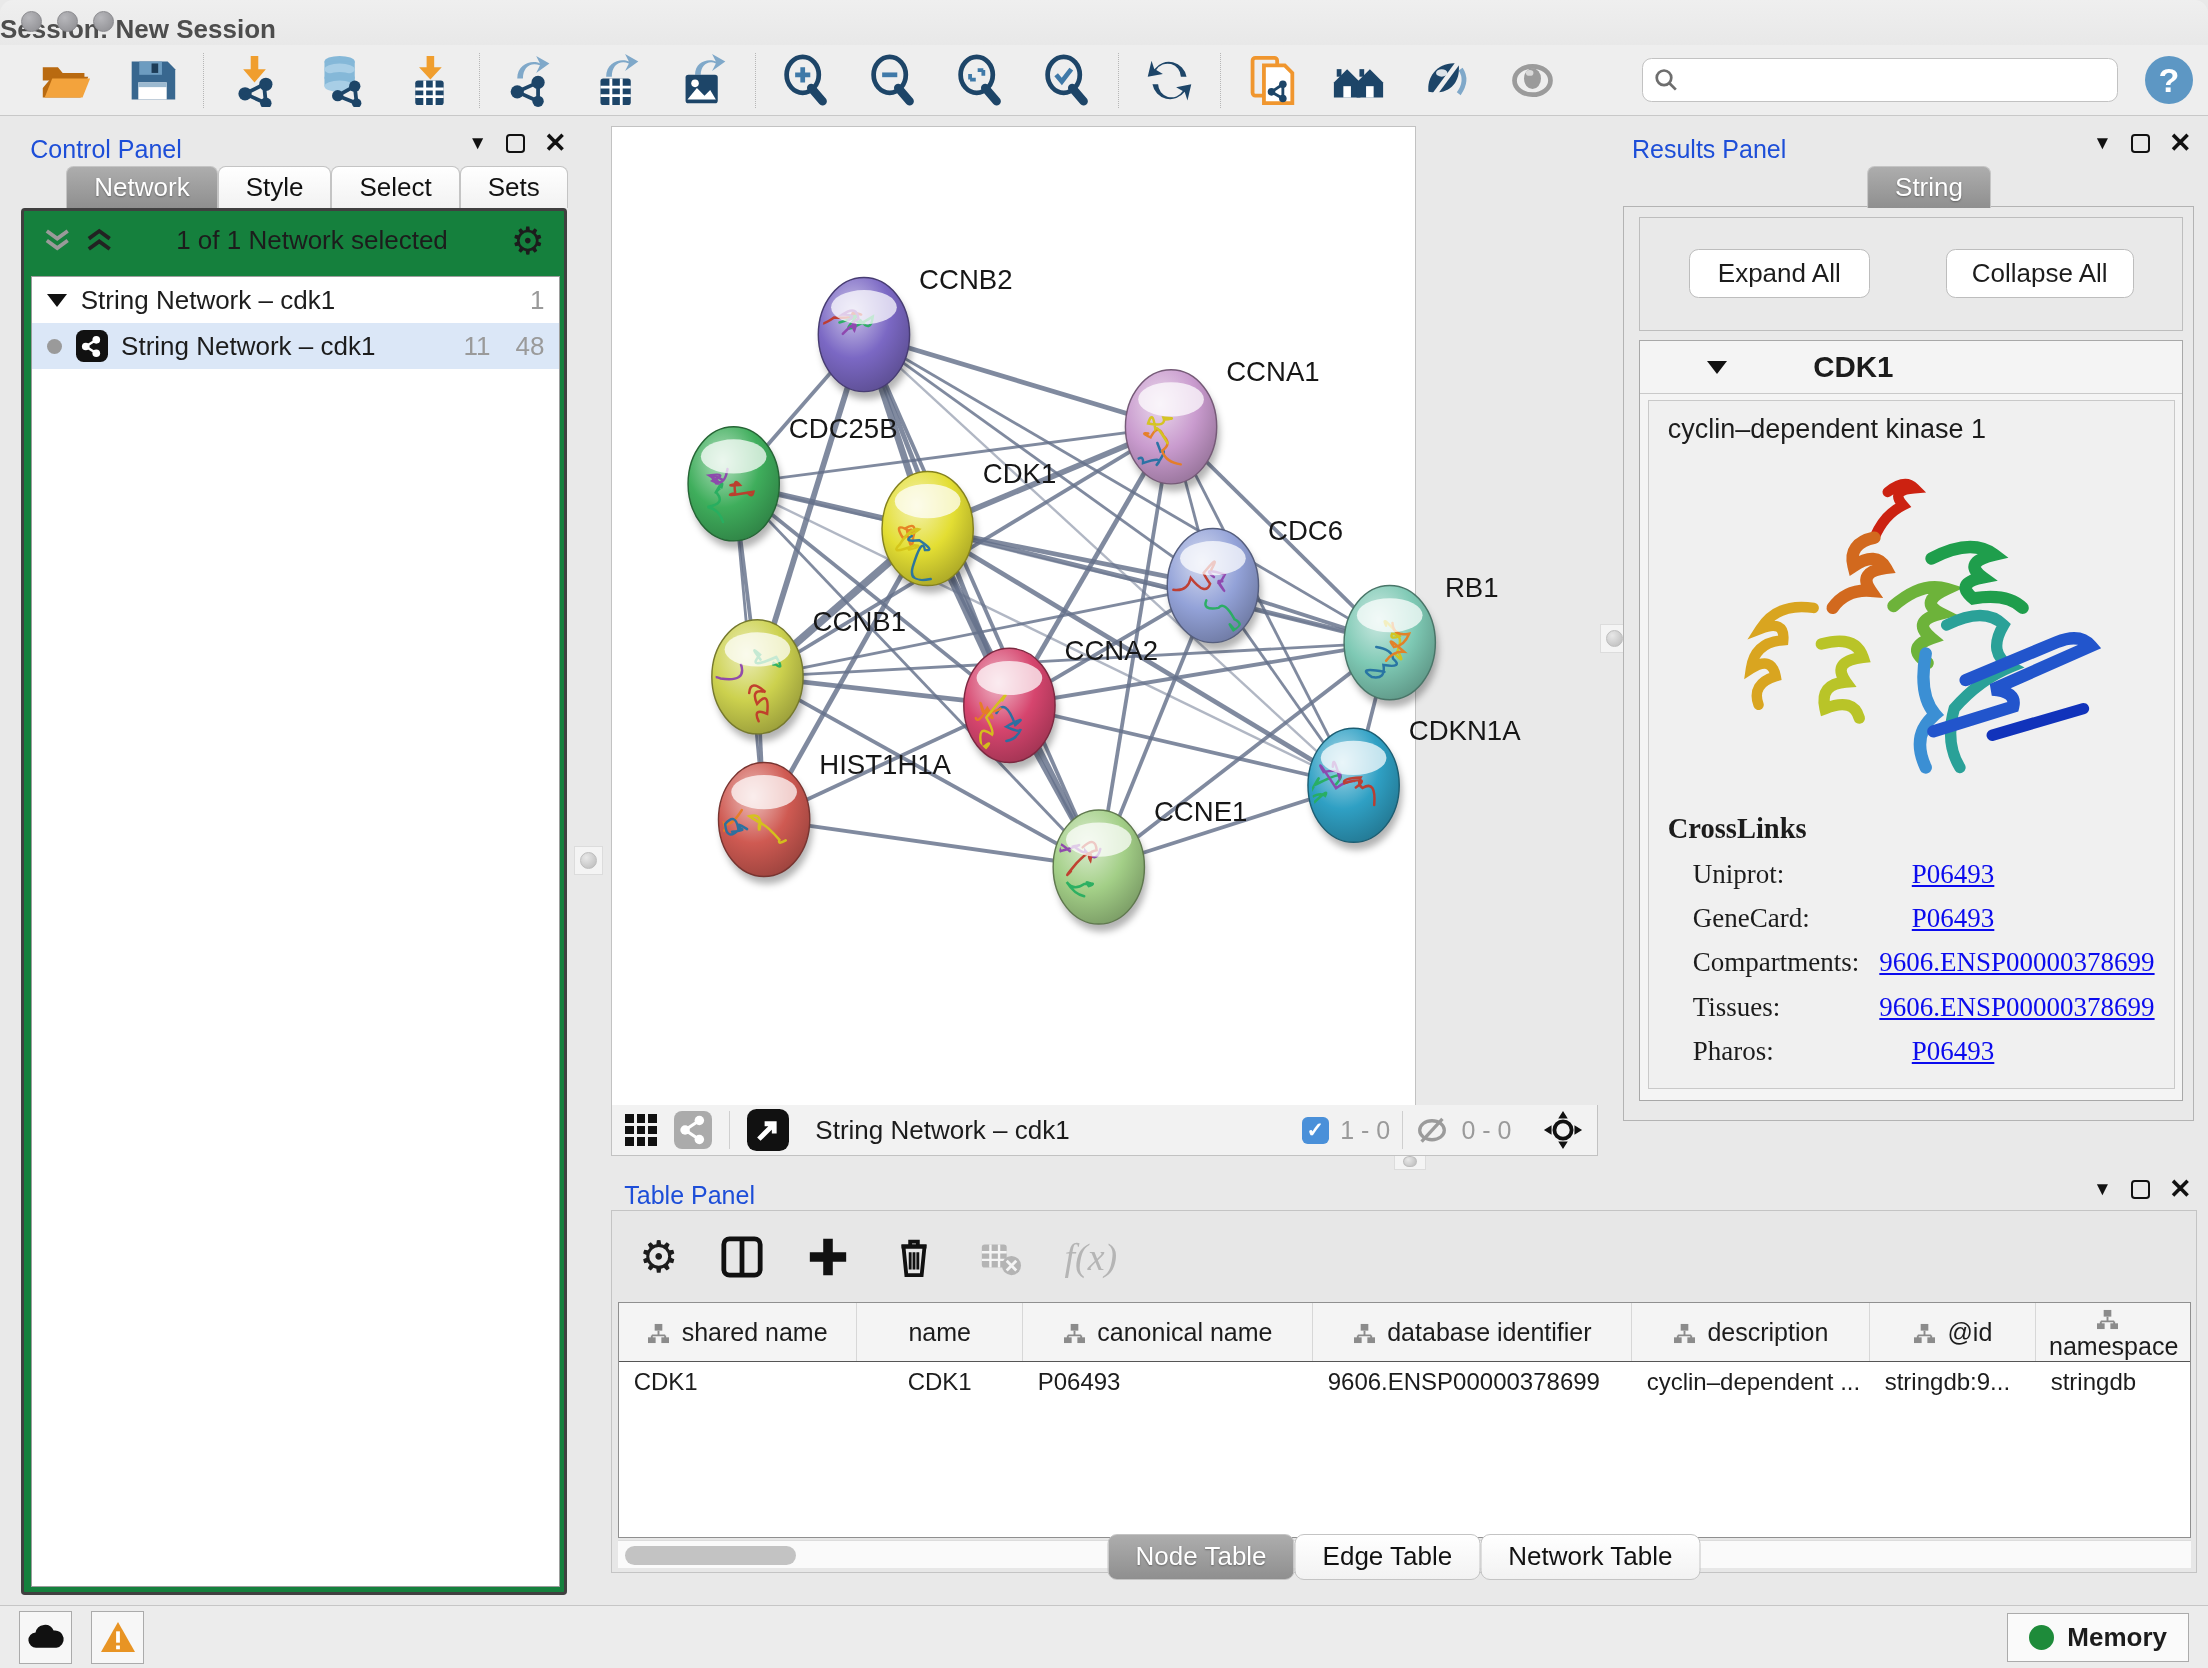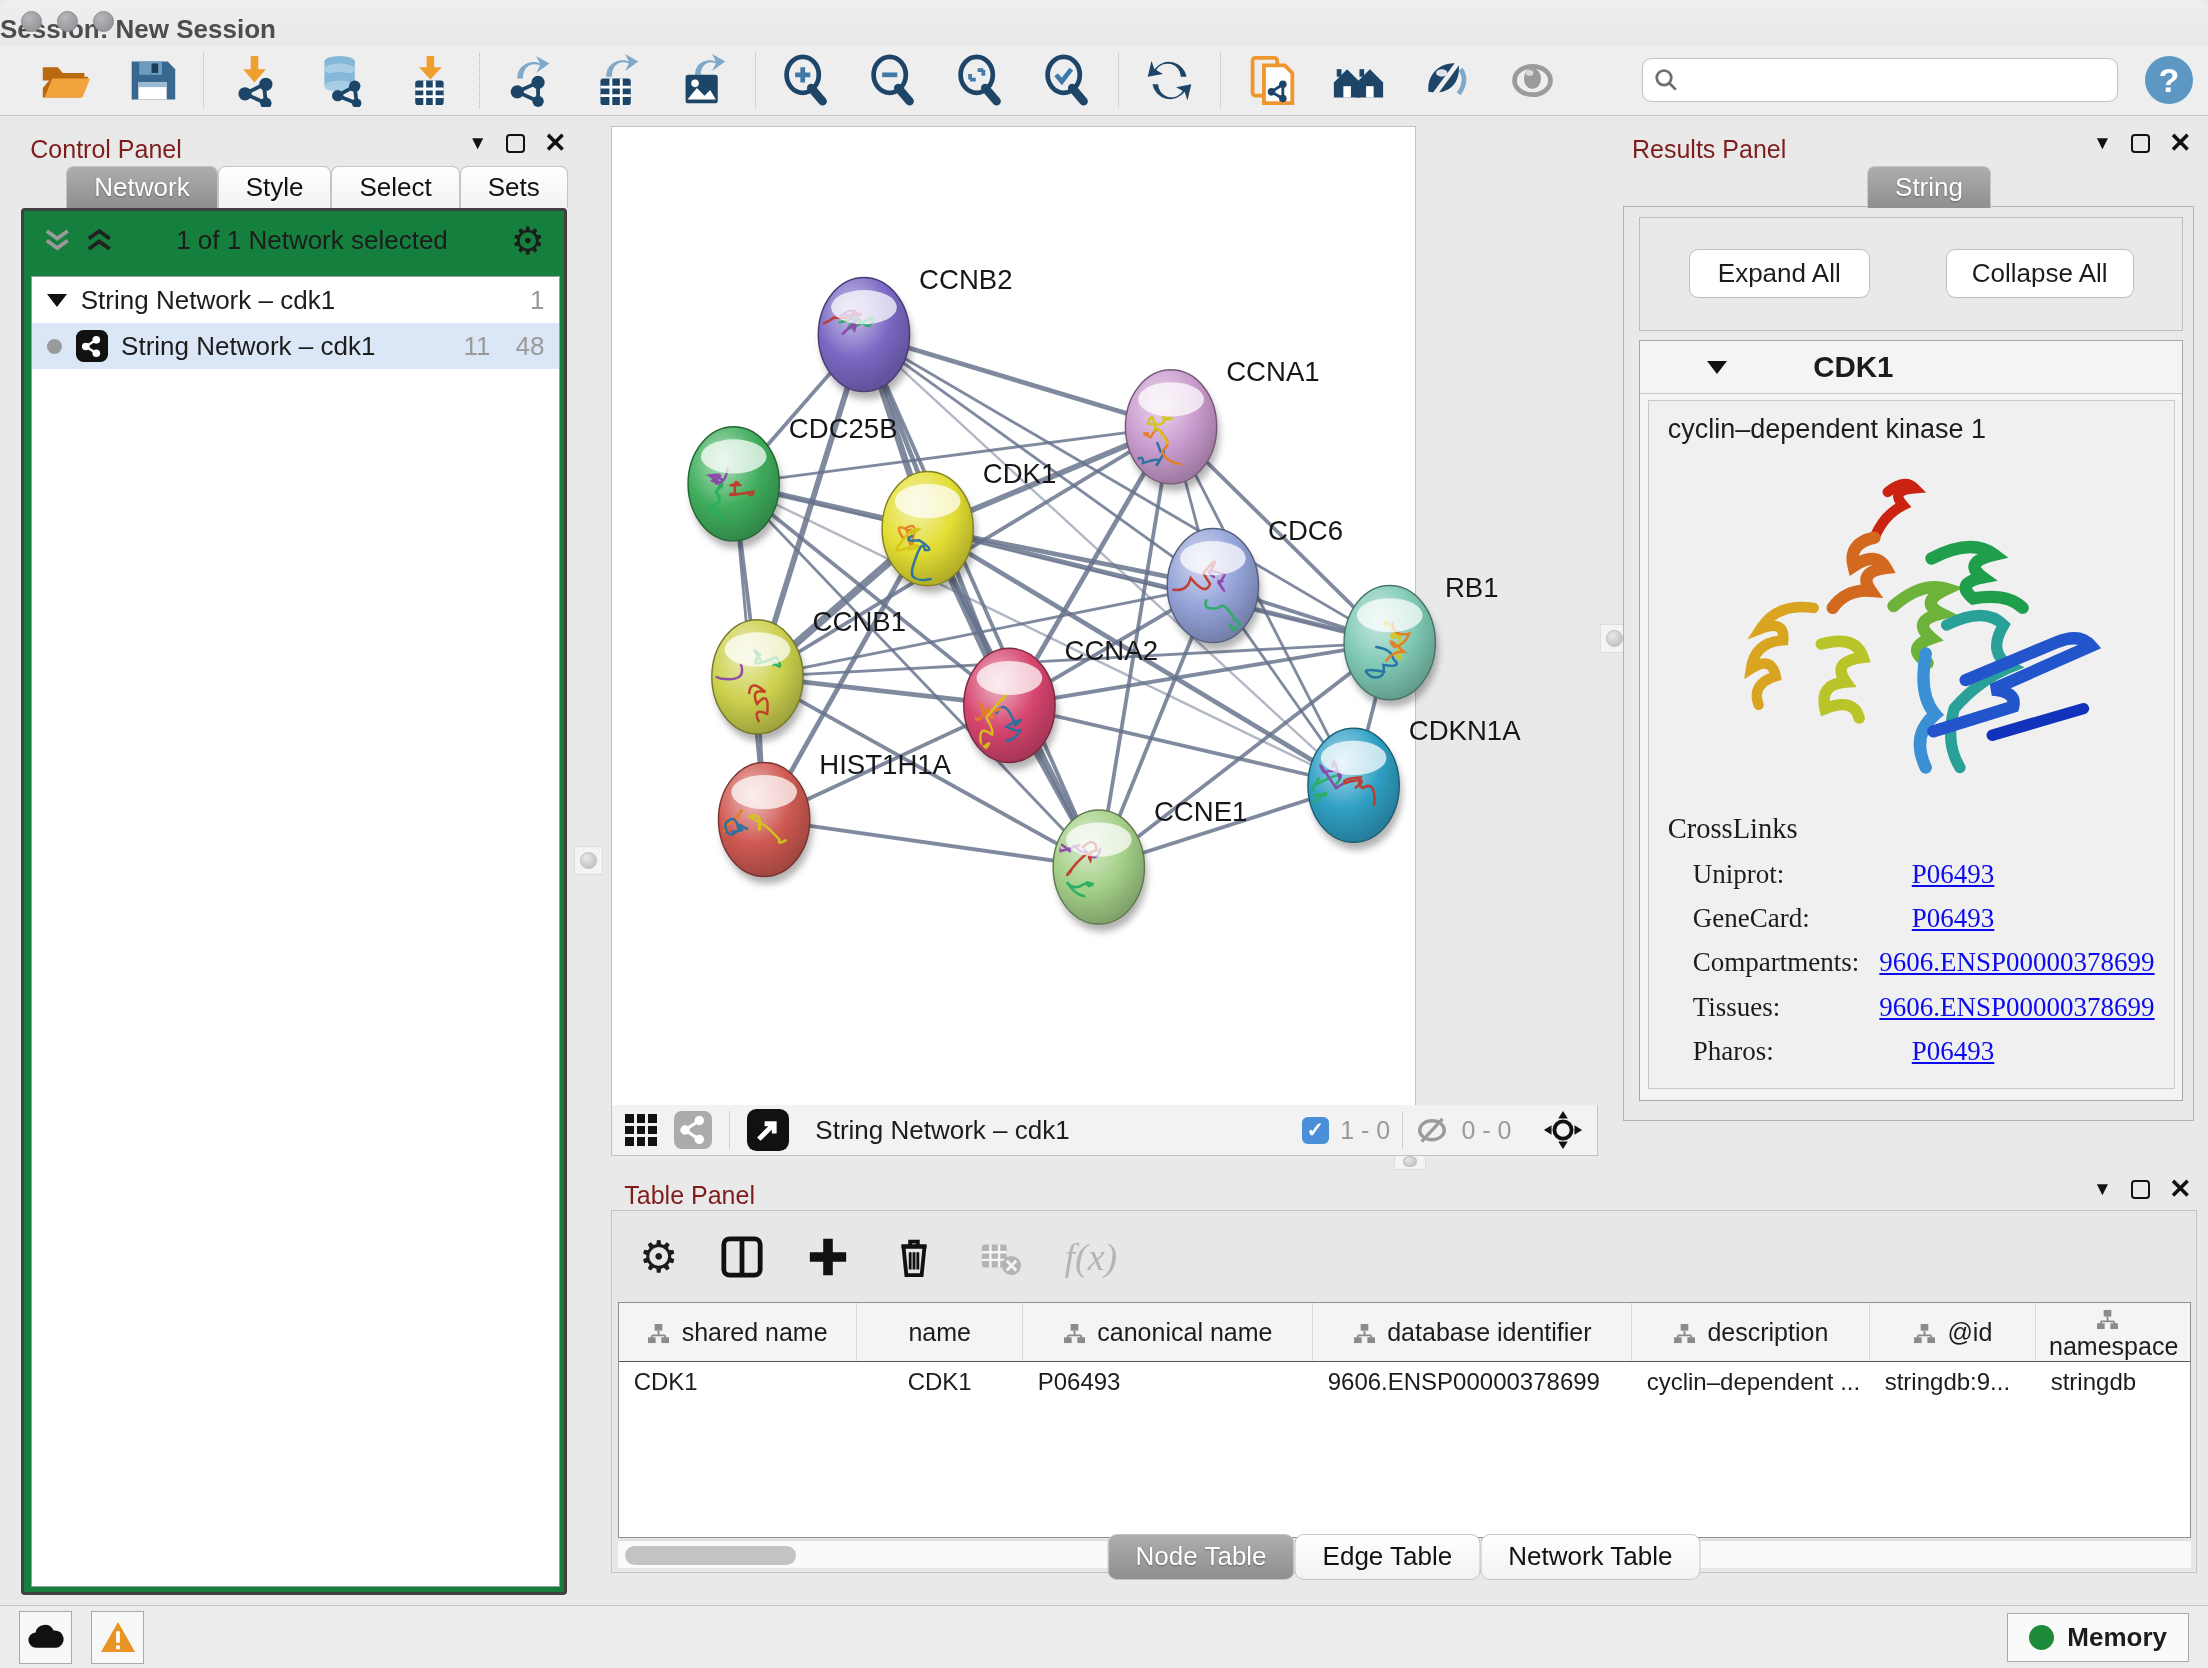--- a/index.html
+++ b/index.html
@@ -23,21 +23,21 @@
   .tb-btn { width:55px; height:55px; display:flex; align-items:center; justify-content:center; cursor:pointer; }
   .tb-btn svg { width:53px; height:53px; }
   .search-wrap { margin-left:auto; display:flex; align-items:center; gap:27px; }
   .searchbox { width:476px; height:44px; background:#fff; border:1.9px solid #c2c2c2; border-radius:9.5px;
     display:flex; align-items:center; padding:0 11.4px; }
   .searchbox input { border:none; outline:none; font-size:23px; width:100%; background:transparent; }
   .help-btn { width:48px; height:48px; border-radius:50%; background:#5d97c4; color:#fff;
     font-size:34px; font-weight:bold; display:flex; align-items:center; justify-content:center; }
 
   
-  .panel-title { font-size:25px; color:#7f1d1d;margin-top:12px; }
+  .panel-title { font-size:25px; color:#1d4ed8;margin-top:12px; }
   .panel-ctrls { display:flex; align-items:center; gap:19px; }
   .pc-min { font-size:19px; color:#111; }
   .pc-float { width:19px; height:19px; border:2.9px solid #111; border-radius:3.8px; }
   .pc-close { font-size:27px; font-weight:bold; color:#111; line-height:19px; }
 
   .tabbtn { height:42px; padding:0 27px; background:linear-gradient(#ffffff,#f2f2f2);
     border:1px solid #c4c4c4; border-bottom:none; border-radius:7.6px 7.6px 0 0;
     font-size:26px; display:flex; align-items:center; color:#111; }
   .tabbtn.sel { background:linear-gradient(#adadad,#8f8f8f); color:#fff; text-shadow:0 1px 1.9px rgba(0,0,0,.35); }
 
@@ -85,21 +85,21 @@
   .rp-box { position:absolute; left:5.7px; top:82px; width:571px; height:915px; background:#e9e9e9; border:1px solid #b3b3b3;padding-left:6px; }
   .rp-btnbar { margin:9.5px; height:114px; border:1px solid #bdbdbd; display:flex; align-items:center; justify-content:center; gap:76px; }
   .rp-btn { min-width:181px; height:49px; background:#fff; border:1px solid #bdbdbd; border-radius:9.5px;
     font-size:26px; display:flex; align-items:center; justify-content:center; padding:0 25px; }
   .gene-box { margin:3.8px 9.5px; border:1px solid #a8a8a8; background:#f4f4f4; height:761px; }
   .gene-head { height:53px; display:flex; align-items:center; gap:86px; padding-left:67px; border-bottom:1px solid #c9c9c9; }
   .gene-name { font-size:29.5px; font-weight:bold; }
   .gene-inner { margin:5.7px 7.6px; border:1px solid #c9c9c9; background:#f0f0f0; height:689px; padding:13.3px 19px; }
   .gene-desc { font-size:27px; }
   .protein-wrap { display:flex; justify-content:center; margin-top:9.5px; }
-  .xl-title { font-family:"Liberation Serif", serif; font-weight:normal; font-size:28.5px; margin-top:17px; }
+  .xl-title { font-family:"Liberation Serif", serif; font-weight:bold; font-size:28.5px; margin-top:17px; }
   .xl-row { display:flex; font-family:"Liberation Serif", serif; font-size:27px; margin-top:13.3px; padding-left:25px; }
   .xl-label { width:219px; color:#1c1c1c; }
   .xl-link { color:#0b0bee; text-decoration:underline; }
 
   
   .table-panel { position:absolute; left:611px; top:1172px; width:1590px; height:447px; }
   .tp-head { display:flex; align-items:center; height:34px; padding:0 9.5px 0 13.3px; }
   .tp-head .panel-ctrls { margin-left:auto; }
   .tp-box { position:absolute; left:0px; top:38px; width:1586px; height:363px; background:#e7e7e7; border:1px solid #c4c4c4; }
   .tp-toolbar { height:91px; display:flex; align-items:center; gap:42px; padding:0 27px; }

